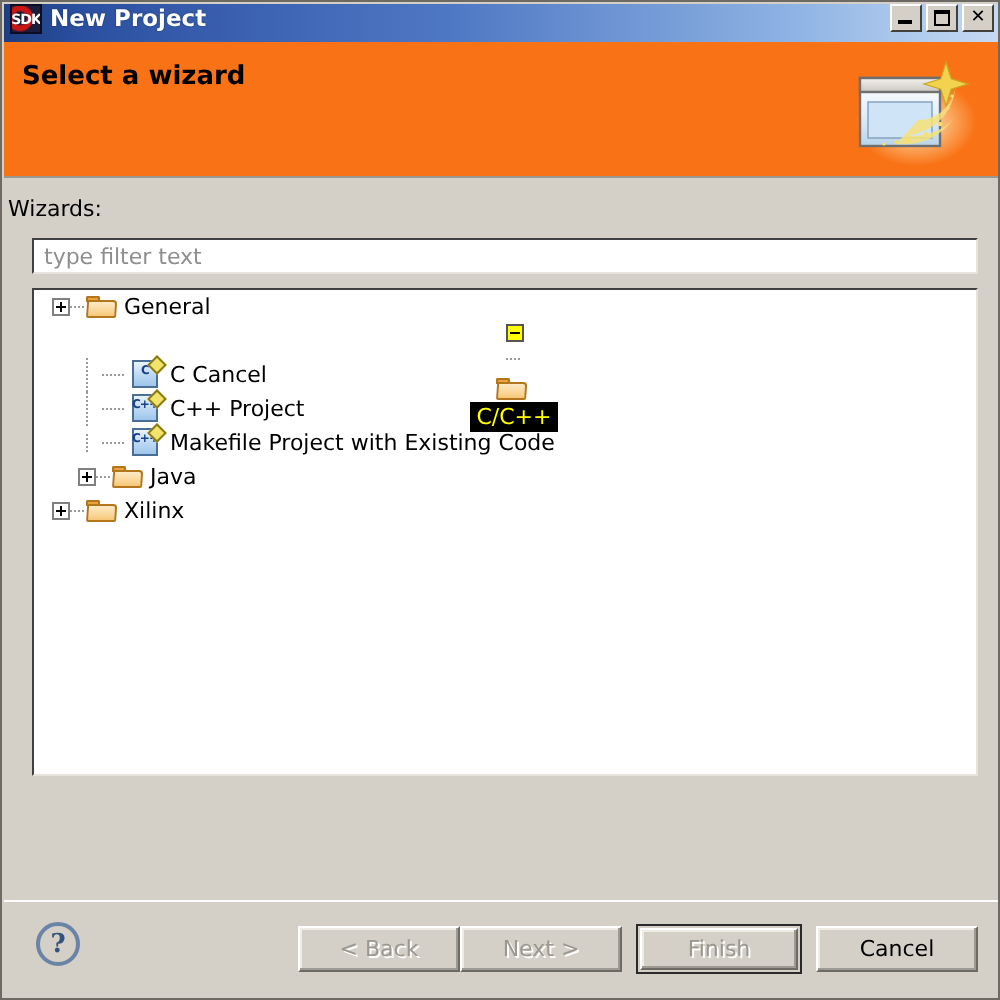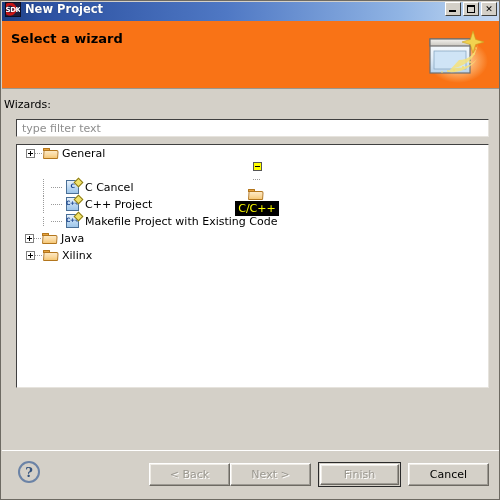--- a/index.html
+++ b/index.html
@@ -508,21 +508,21 @@
         <div class="vline" style="left:13px; top:0; height:9px;"></div>
         <div class="elbow" style="margin-left:18px;"></div>
         <div class="proj-icon">
           <span class="page"></span>
           <span class="lang">C++</span>
           <span class="badge"></span>
         </div>
         <span class="tlabel">Makefile Project with Existing Code</span>
       </div>
 
-      <div class="trow" style="padding-left:8px;align-items:center;">
+      <div class="trow" style="padding-left:22px;align-items:center;">
         <div class="twist plus"></div>
         <div class="spacer-dots"></div>
         <div class="folder">
             <span class="tab"></span>
             <span class="body"></span>
           </div>
         <span class="tlabel">Java</span>
       </div>
 
       <div class="trow" style="padding-left:9px;">

